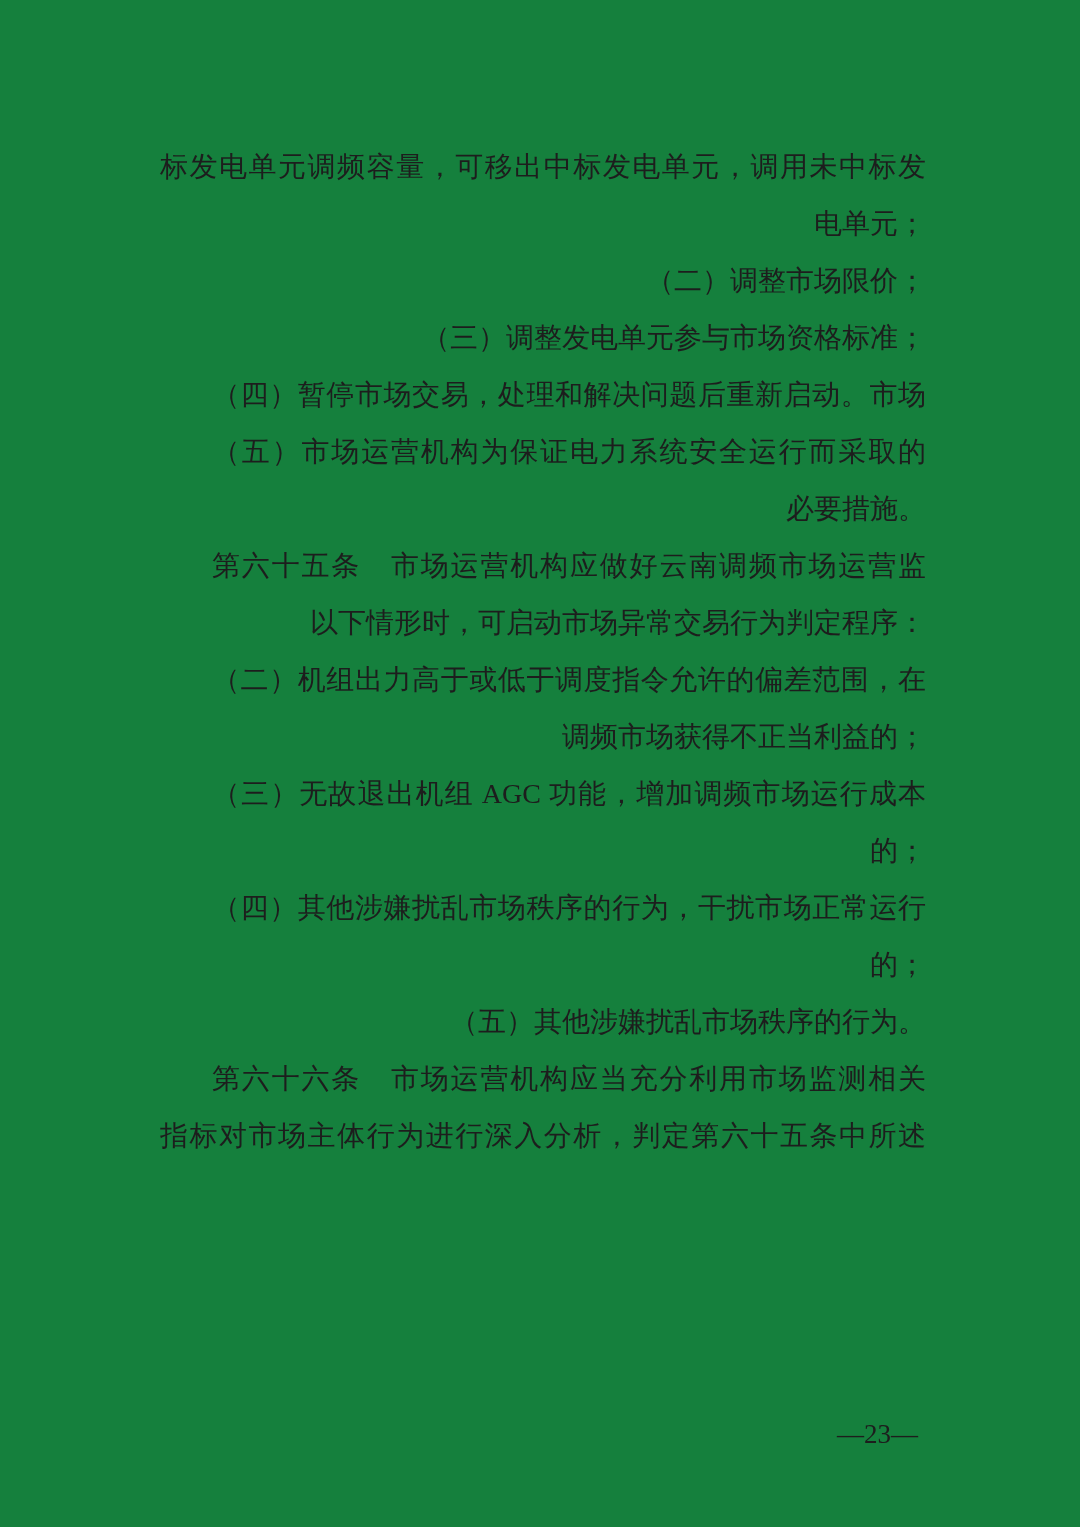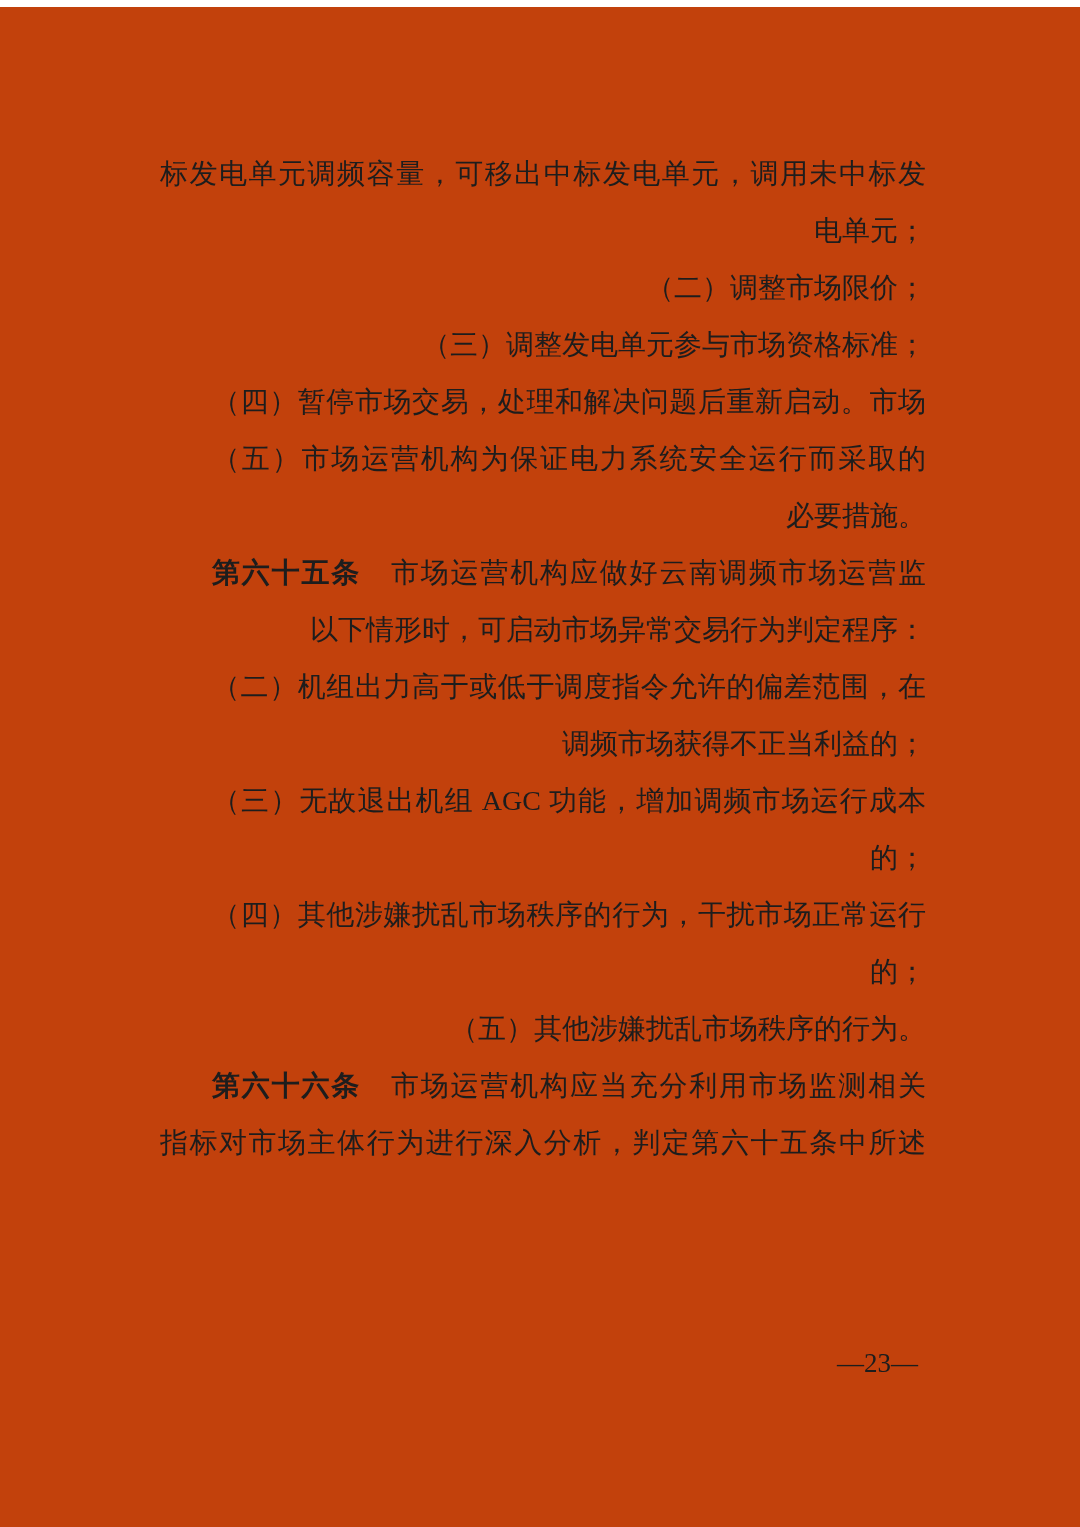--- a/index.html
+++ b/index.html
@@ -10,22 +10,21 @@
     width: 1080px;
     height: 1527px;
     background: #ffffff;
     font-family: "Liberation Serif", "DejaVu Serif", serif;
     position: relative;
     overflow: hidden;
   }
   .page {
     position: absolute;
     inset: 0;
-    background: #c2410c;
-    margin-top: 7px;
+    background: #15803d;
   }
   .text-block {
     position: absolute;
     left: 160px;
     top: 138px;
     width: 766px;
   }
   .line {
     font-size: 28px;
     line-height: 57px;
@@ -35,25 +34,25 @@
     white-space: normal;
   }
   .line.indent {
     text-indent: 52px;
   }
   .line.justify {
     text-align: justify;
     text-align-last: justify;
   }
   .line .bold {
-    font-weight: bold;
+    font-weight: normal;
   }
   .page-number {
     position: absolute;
-    top: 1338px;
+    top: 1416px;
     right: 162px;
     font-size: 27px;
     line-height: 36px;
     color: #1d1d1d;
     letter-spacing: 0px;
   }
 </style>
 </head>
 <body>
 

